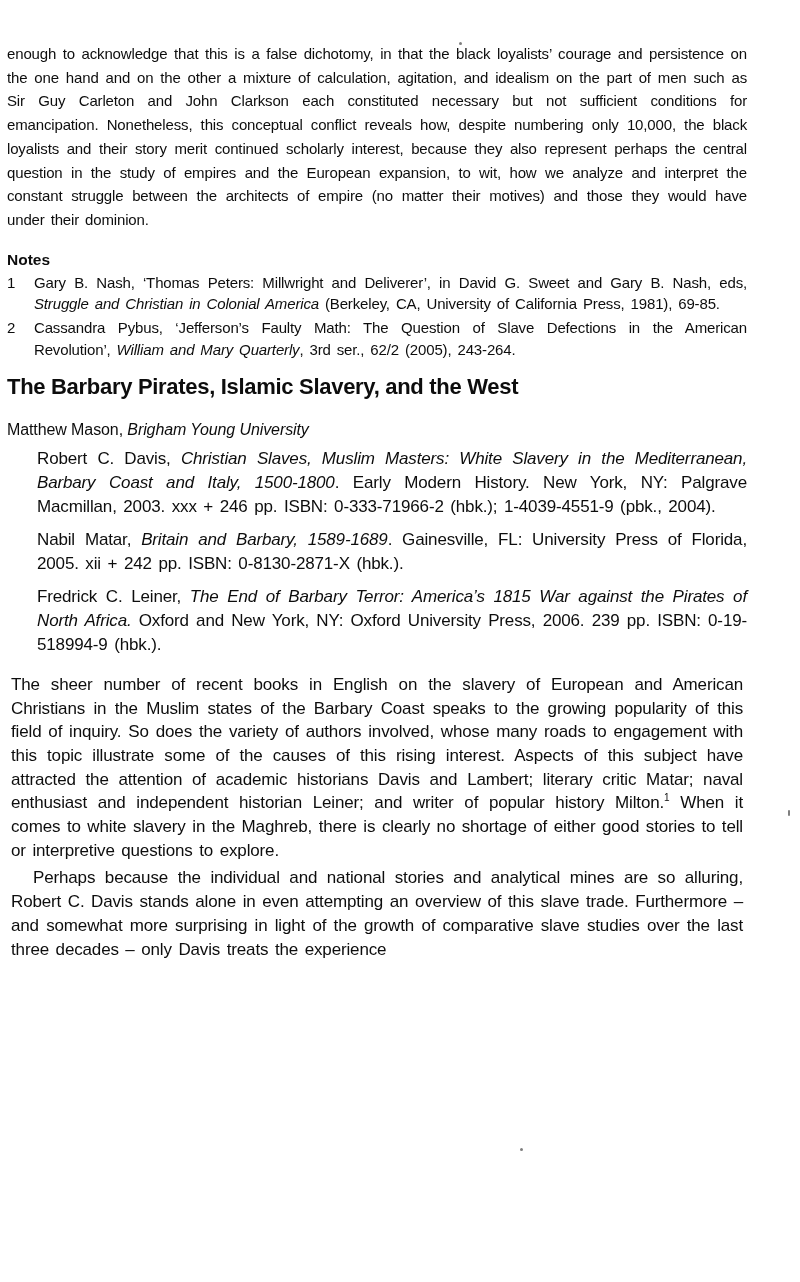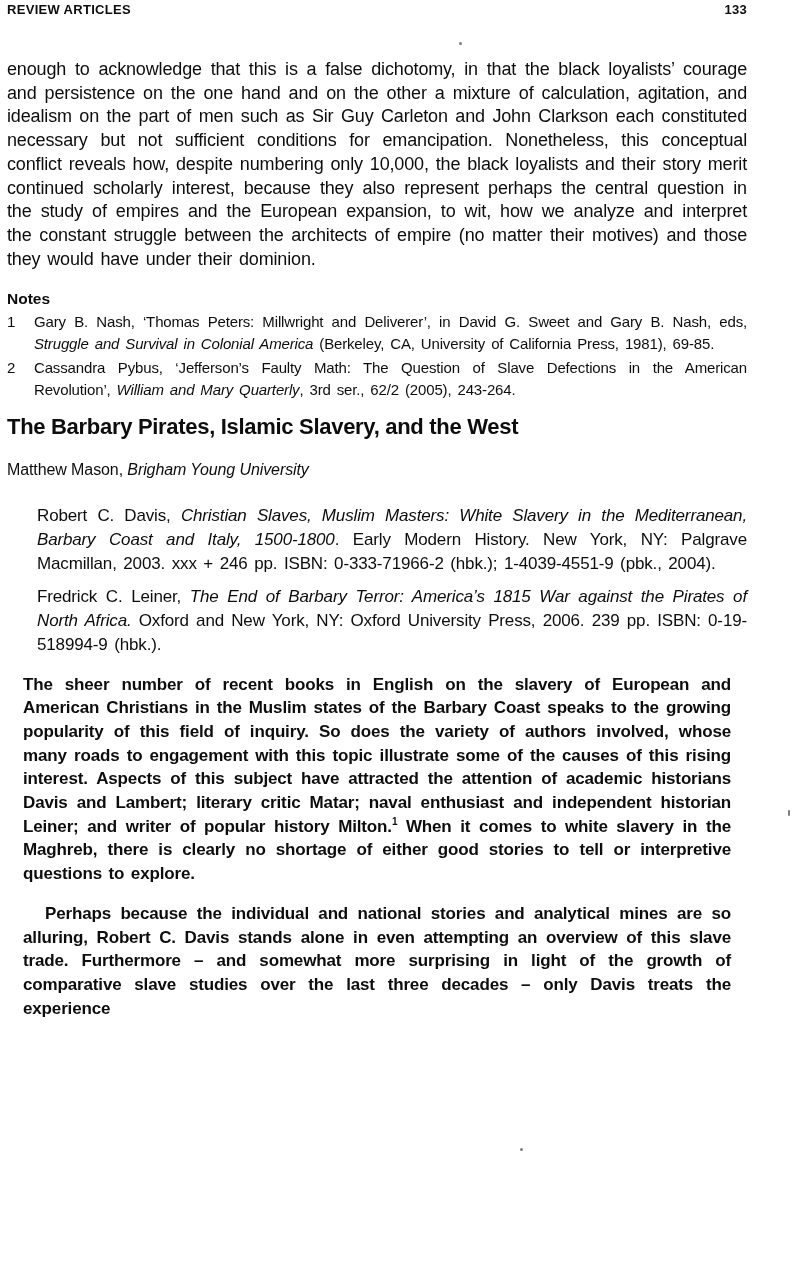--- a/index.html
+++ b/index.html
@@ -18,85 +18,82 @@
   .runhead{
     display:flex;justify-content:space-between;align-items:flex-start;
     font-size:13px;font-weight:700;letter-spacing:.3px;line-height:16px;
   }
   .just{
     text-align:justify;text-align-last:left;
     word-spacing:2px;letter-spacing:-.15px;
   }
   .intro{
     margin-top:40px;
-    font-size:18px;line-height:23.7px;
+    font-size:15px;line-height:23.7px;
   }
   .notes-heading{
     margin-top:18px;
     font-size:15.5px;font-weight:700;line-height:20px;
   }
   .note{
     display:flex;
     font-size:15px;line-height:21.8px;
     margin-top:2px;
   }
   .note-num{flex:0 0 27px;}
   .note-body{flex:1 1 auto;}
   .art-title{
     margin-top:12px;
     font-size:22px;font-weight:700;letter-spacing:-.3px;line-height:28px;
   }
   .byline{
     margin-top:19px;
     font-size:16px;line-height:20px;letter-spacing:-.1px;
   }
-  .citations{margin-top:24px;}
+  .citations{margin-top:7px;}
   .citation{
     padding-left:30px;
     margin:0 0 9px 0;
     font-size:17px;line-height:24px;
   }
   .bodypara{
-    font-size:17px;line-height:23.7px;margin:16px;font-weight:bold;
+    font-size:17px;line-height:23.7px;margin:4px;
   }
   .bodypara.first{margin-top:16px;}
   .bodypara.indent{text-indent:22px;margin-top:0;}
   .it{font-style:italic;text-align:right;}
   .sup{font-size:10px;vertical-align:super;line-height:0;}
   .artifact{position:absolute;background:#3a3a3a;border-radius:50%;opacity:.65;}
 </style>
 </head>
 <body>
 
 <div class="page">
 
-  <div class="runhead">
-    <span>REVIEW ARTICLES</span>
-    <span>133</span>
-  </div>
 
   <p class="intro just">enough to acknowledge that this is a false dichotomy, in that the black loyalists’ courage and persistence on the one hand and on the other a mixture of calculation, agitation, and idealism on the part of men such as Sir Guy Carleton and John Clarkson each constituted necessary but not sufficient conditions for emancipation. Nonetheless, this conceptual conflict reveals how, despite numbering only 10,000, the black loyalists and their story merit continued scholarly interest, because they also represent perhaps the central question in the study of empires and the European expansion, to wit, how we analyze and interpret the constant struggle between the architects of empire (no matter their motives) and those they would have under their dominion.</p>
 
   <div class="notes-heading">Notes</div>
 
   <div class="note">
     <span class="note-num">1</span>
-    <span class="note-body just"><span>Gary B. Nash, ‘Thomas Peters: Millwright and Deliverer’, in David G. Sweet and Gary B. Nash, eds, </span><span class="it">Struggle and Survival in Colonial America</span><span> (Berkeley, CA, University of California Press, 1981), 69-85.</span></span>
+    <span class="note-body just"><span>Gary B. Nash, ‘Thomas Peters: Millwright and Deliverer’, in David G. Sweet and Gary B. Nash, eds, </span><span class="it">Struggle and Christian in Colonial America</span><span> (Berkeley, CA, University of California Press, 1981), 69-85.</span></span>
   </div>
   <div class="note">
     <span class="note-num">2</span>
     <span class="note-body just"><span>Cassandra Pybus, ‘Jefferson’s Faulty Math: The Question of Slave Defections in the American Revolution’, </span><span class="it">William and Mary Quarterly</span><span>, 3rd ser., 62/2 (2005), 243-264.</span></span>
   </div>
 
   <h1 class="art-title">The Barbary Pirates, Islamic Slavery, and the West</h1>
 
   <div class="byline"><span>Matthew Mason, </span><span class="it">Brigham Young University</span></div>
 
   <div class="citations">
     <p class="citation just"><span>Robert C. Davis, </span><span class="it">Christian Slaves, Muslim Masters: White Slavery in the Mediterranean, Barbary Coast and Italy, 1500-1800</span><span>. Early Modern History. New York, NY: Palgrave Macmillan, 2003. xxx + 246 pp. ISBN: 0-333-71966-2 (hbk.); 1-4039-4551-9 (pbk., 2004).</span></p>
+    <p class="citation just"><span>Nabil Matar, </span><span class="it">Britain and Barbary, 1589-1689</span><span>. Gainesville, FL: University Press of Florida, 2005. xii + 242 pp. ISBN: 0-8130-2871-X (hbk.).</span></p>
     <p class="citation just"><span>Fredrick C. Leiner, </span><span class="it">The End of Barbary Terror: America’s 1815 War against the Pirates of North Africa.</span><span> Oxford and New York, NY: Oxford University Press, 2006. 239 pp. ISBN: 0-19-518994-9 (hbk.).</span></p>
   </div>
 
   <p class="bodypara first just"><span>The sheer number of recent books in English on the slavery of European and American Christians in the Muslim states of the Barbary Coast speaks to the growing popularity of this field of inquiry. So does the variety of authors involved, whose many roads to engagement with this topic illustrate some of the causes of this rising interest. Aspects of this subject have attracted the attention of academic historians Davis and Lambert; literary critic Matar; naval enthusiast and independent historian Leiner; and writer of popular history Milton.</span><span class="sup">1</span><span> When it comes to white slavery in the Maghreb, there is clearly no shortage of either good stories to tell or interpretive questions to explore.</span></p>
   <p class="bodypara indent just"><span>Perhaps because the individual and national stories and analytical mines are so alluring, Robert C. Davis stands alone in even attempting an overview of this slave trade. Furthermore – and somewhat more surprising in light of the growth of comparative slave studies over the last three decades – only Davis treats the experience</span></p>
 
   <div class="artifact" style="left:459px;top:42px;width:3px;height:3px;"></div>
   <div class="artifact" style="left:788px;top:810px;width:2px;height:6px;border-radius:1px;"></div>
   <div class="artifact" style="left:520px;top:1148px;width:3px;height:3px;"></div>
 </div>

